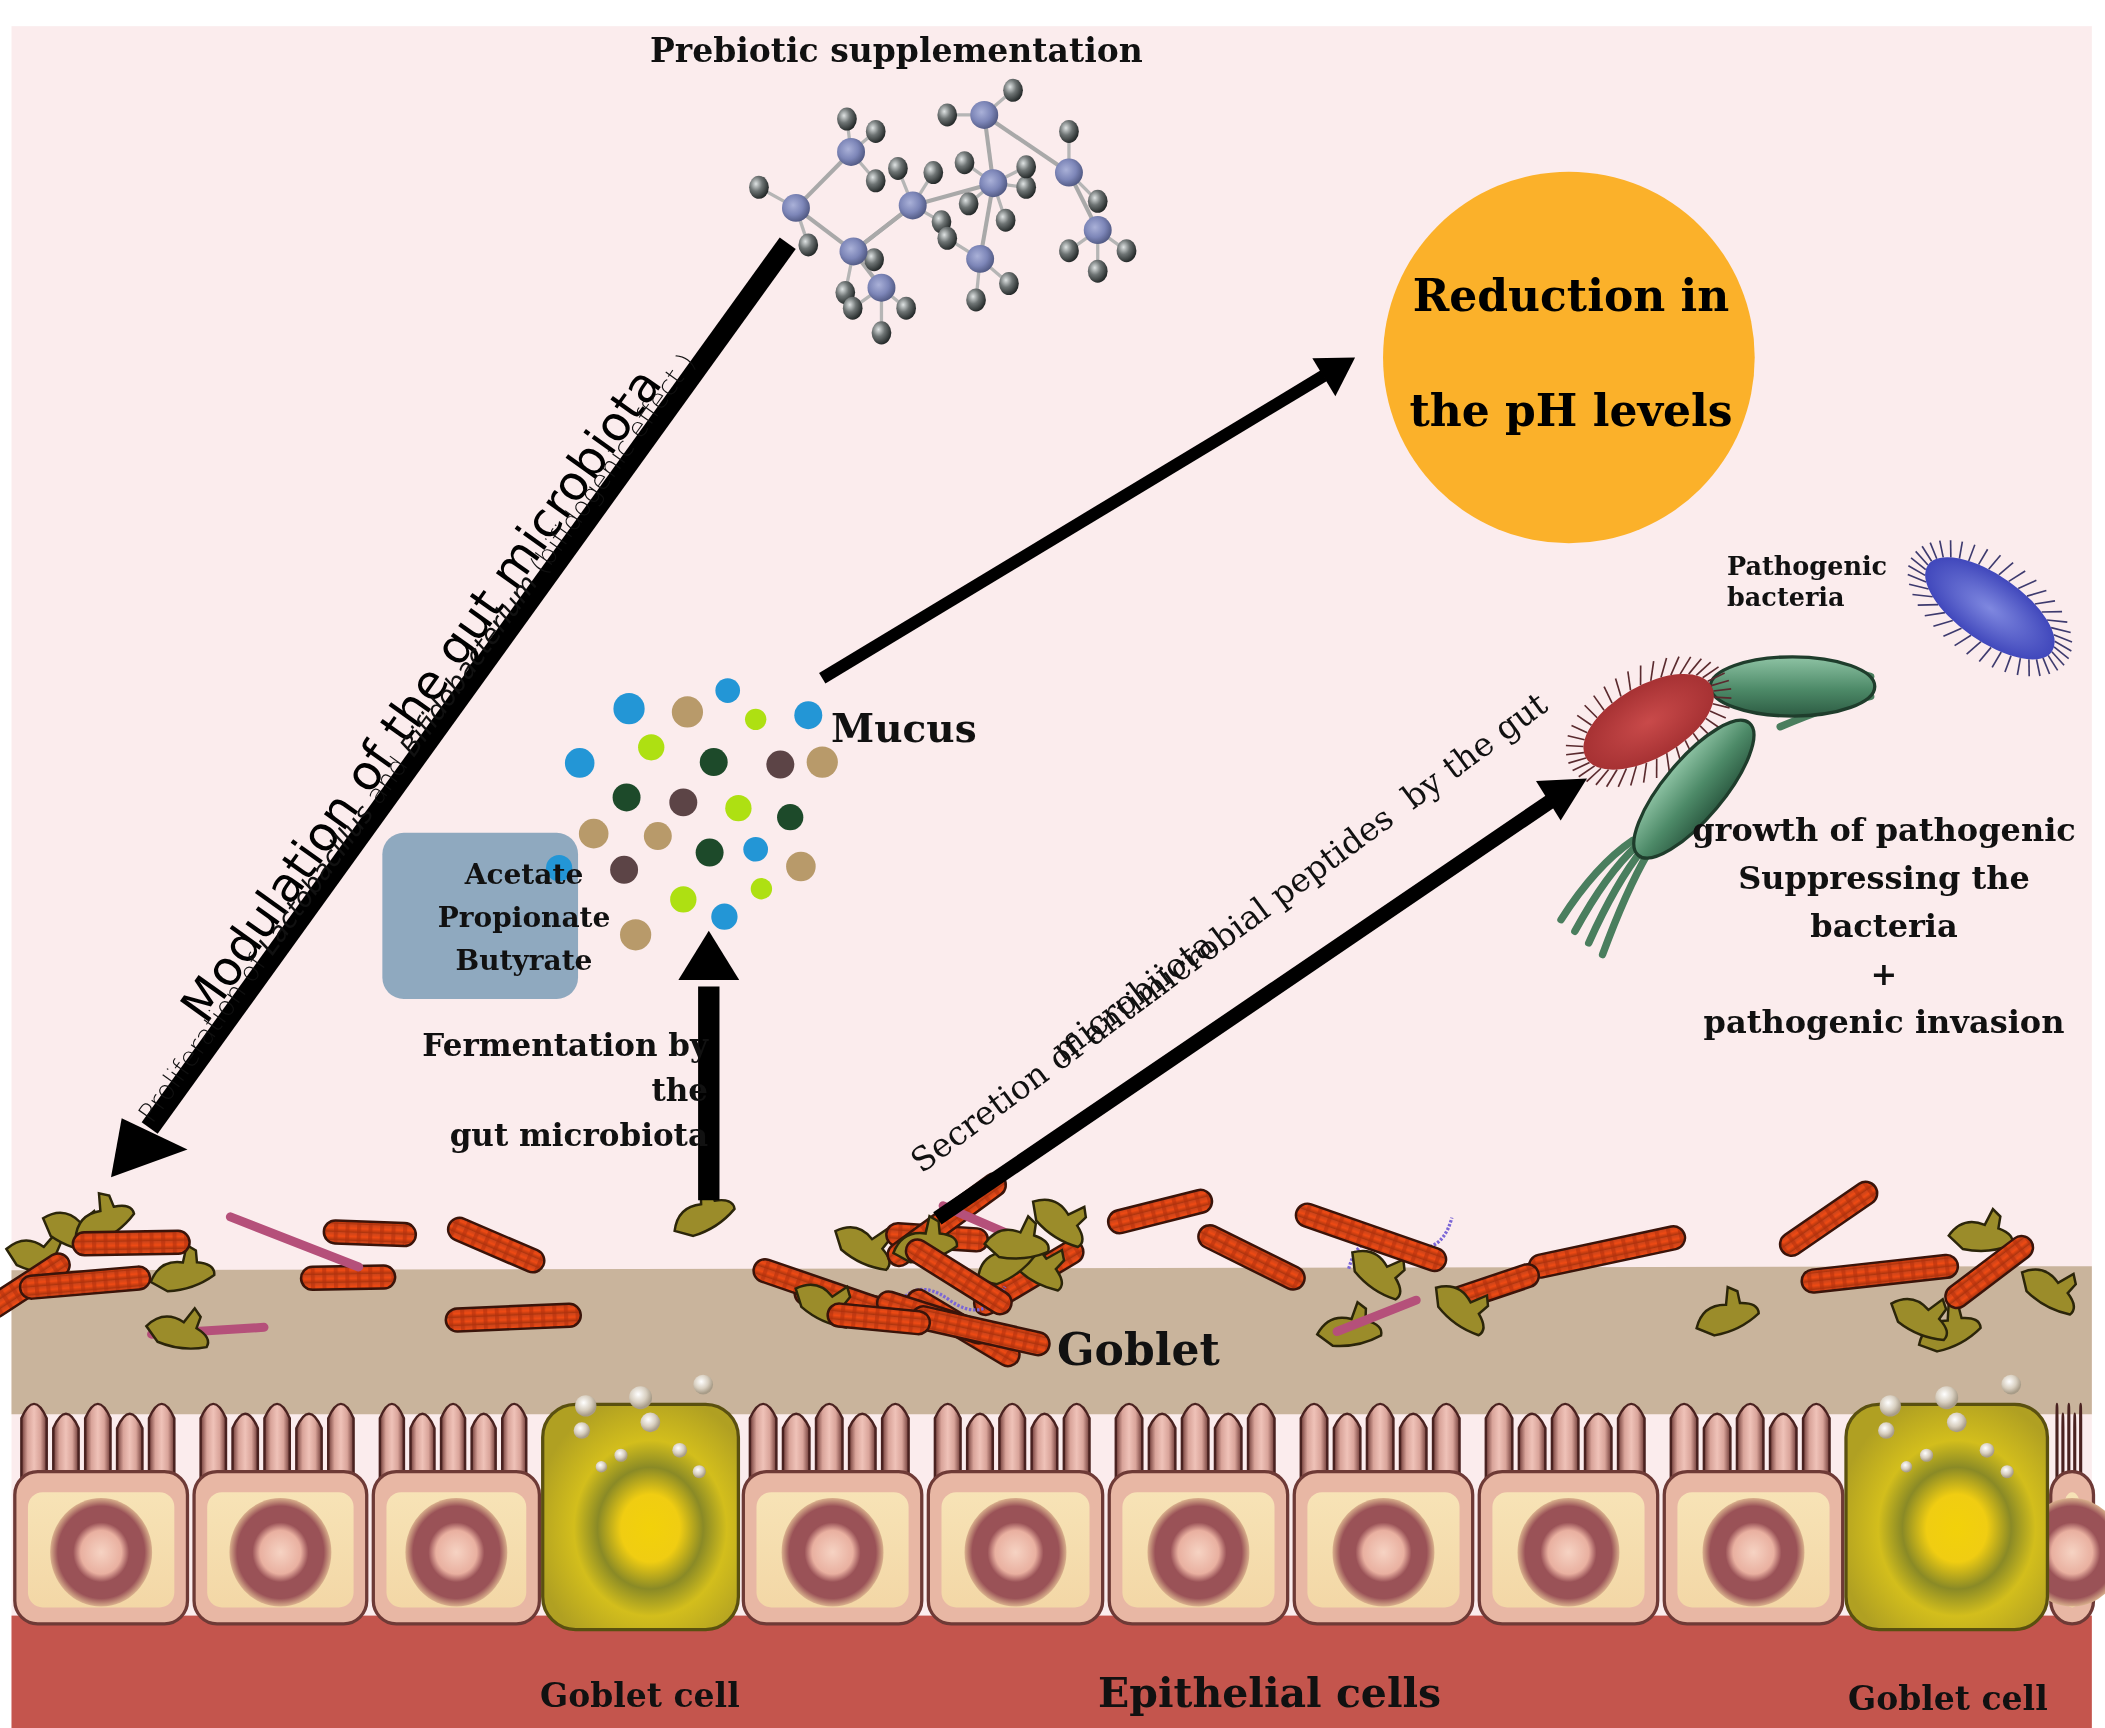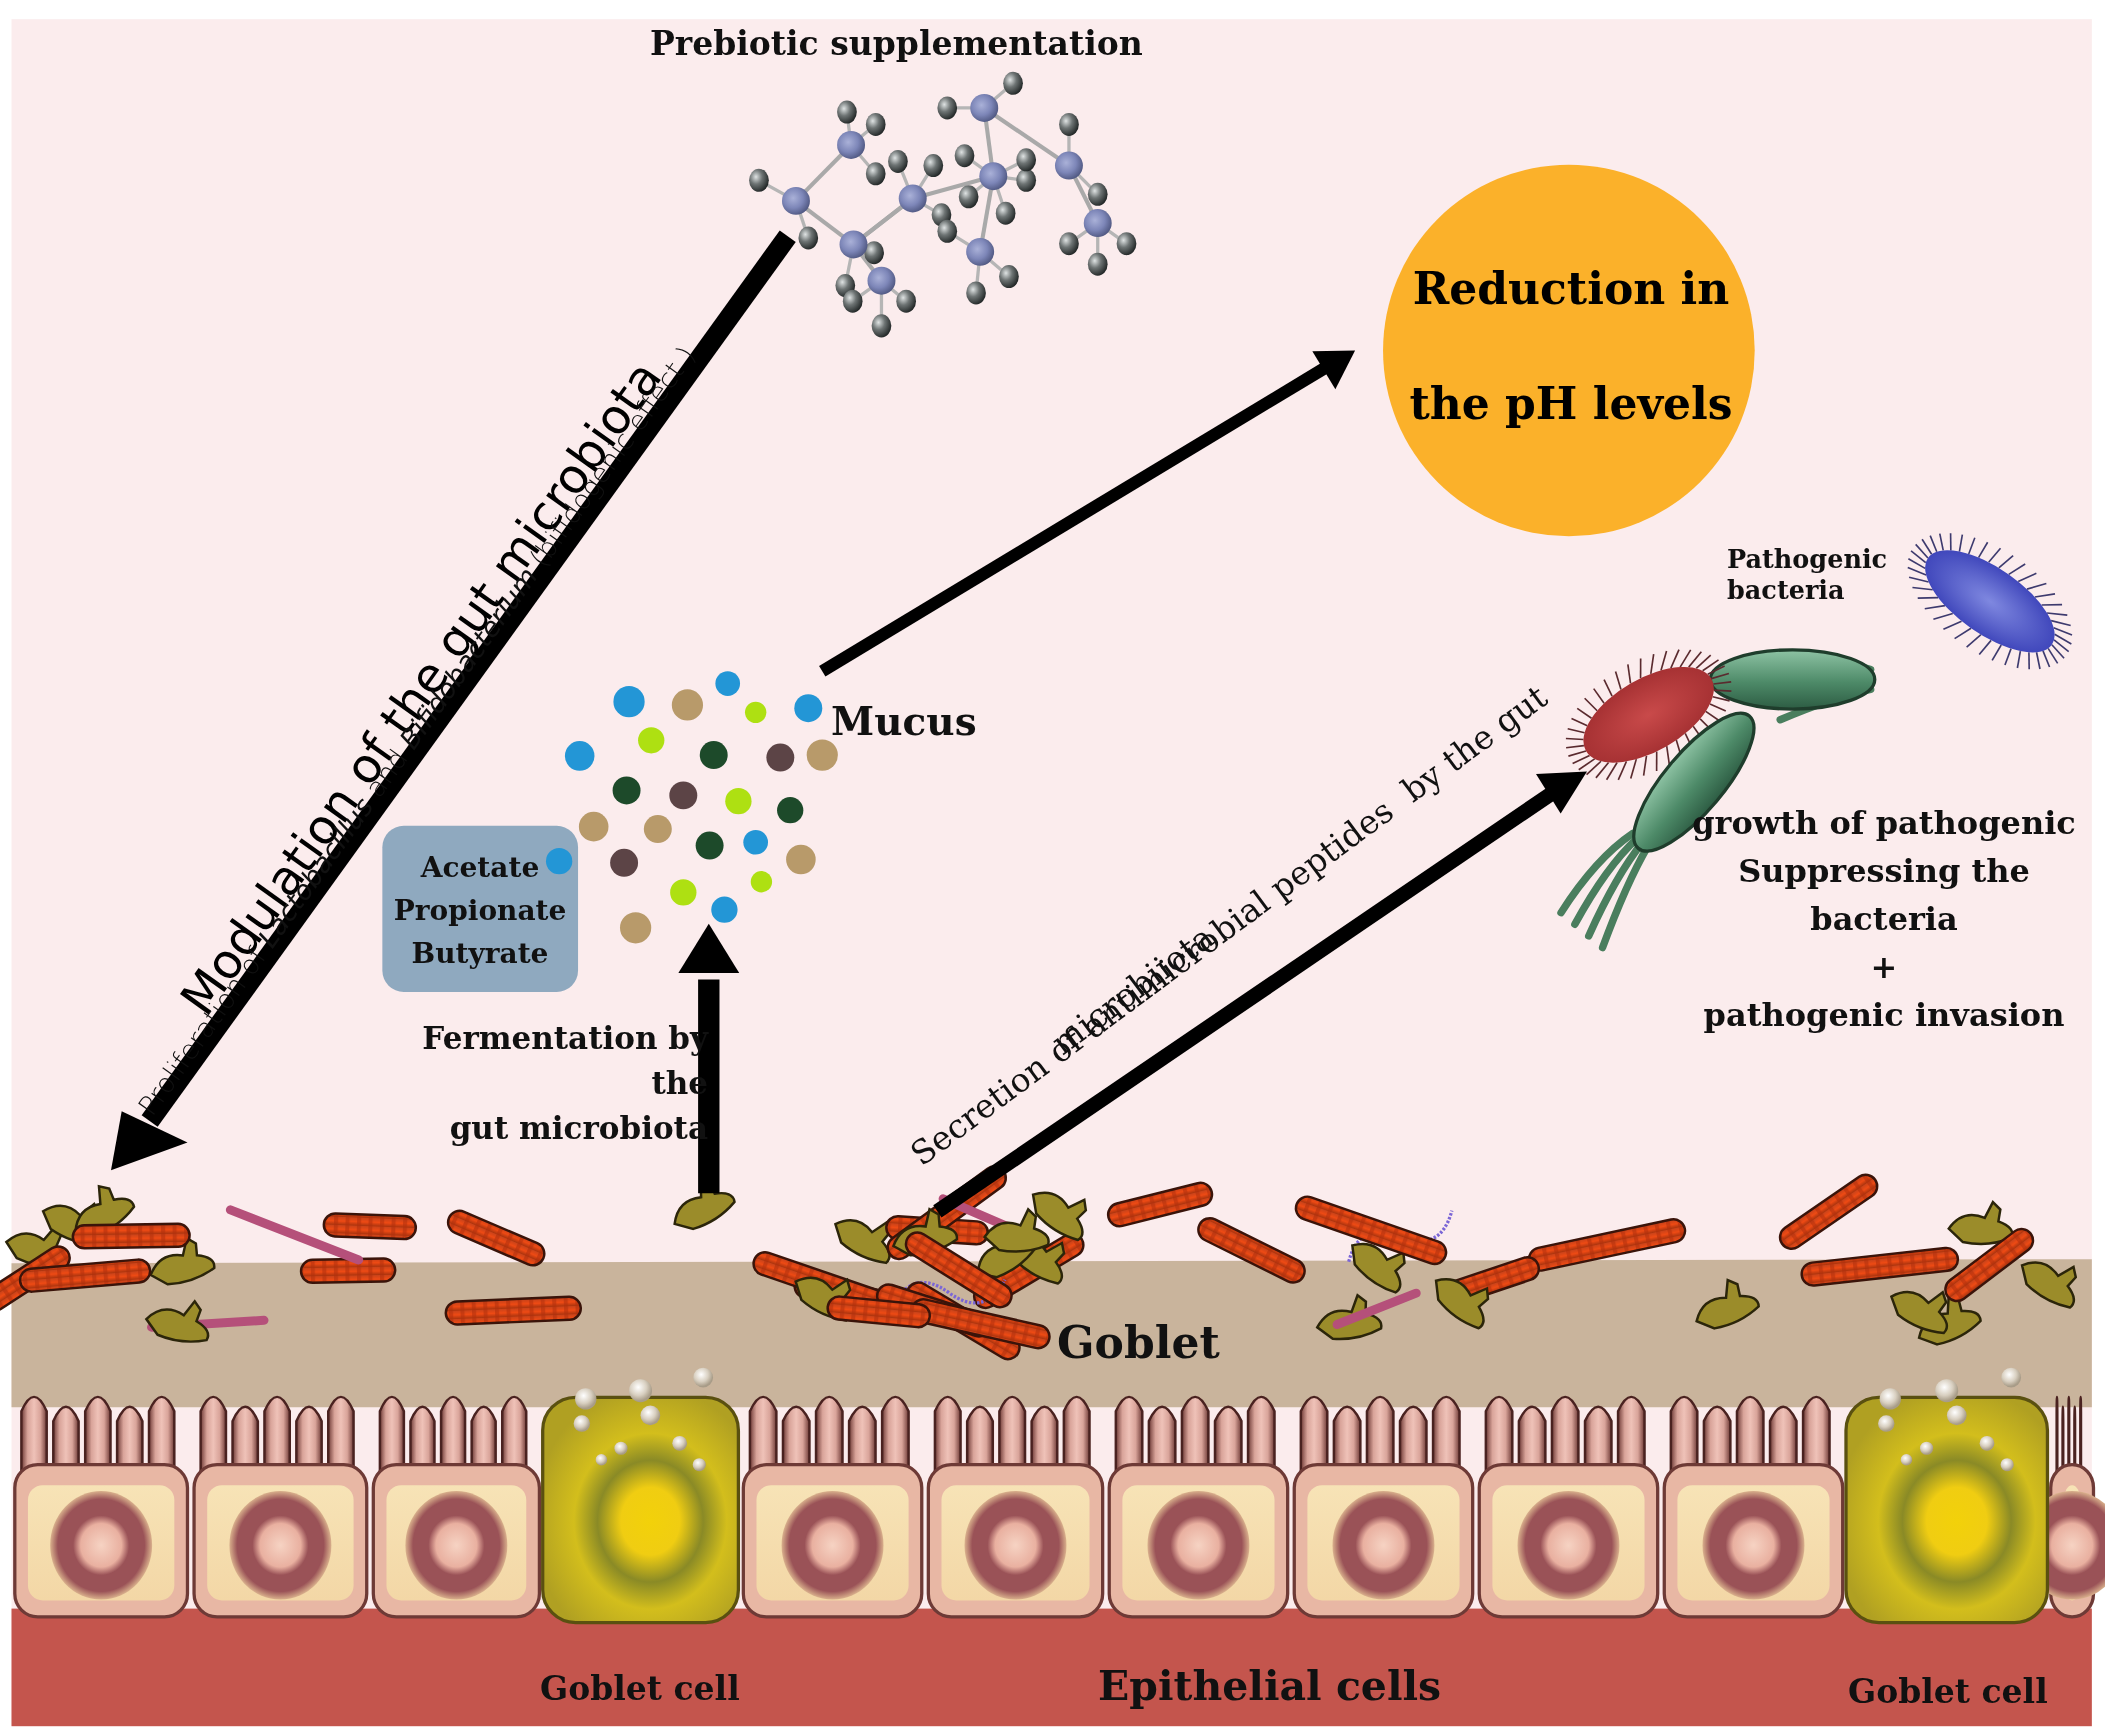--- a/index.html
+++ b/index.html
@@ -1,17 +1,17 @@
 <!DOCTYPE html>
 <html style="font-size:13px"><head>
 <meta charset="utf-8">
 <style>
   html, body { margin:0; padding:0; background:#ffffff; }
   body { width:2105px; height:1729px; position:relative; overflow:hidden; font-family:"DejaVu Serif", serif; }
-  #stage { position:absolute; left:0; top:9px; width:2105px; height:1636px; }
+  #stage { position:absolute; left:0; top:16px; width:2105px; height:1636px; }
   .txt { position:absolute; color:#111; font-family:"DejaVu Serif", serif; white-space:nowrap; }
   .serif-bold { font-weight:bold; }
 </style>
 </head>
 <body>
 
 <div id="stage">
   <svg id="art" width="2105" height="1729" viewBox="0 0 2560 2102" xmlns="http://www.w3.org/2000/svg">
     <defs>
       <radialGradient id="gH" cx="35%" cy="35%" r="70%">
@@ -503,21 +503,21 @@
     </div>
   </div>
 
   <div style="position:absolute; left:1390px; top:222px; width:362px; text-align:center; font-family:'DejaVu Serif', serif; font-weight:bold; font-size:44px; color:#000; line-height:115px;">
     <div>Reduction in</div>
     <div>the pH levels</div>
   </div>
 
   <div class="txt serif-bold" style="left:831px; top:689px; font-size:39px;">Mucus</div>
 
-  <div style="position:absolute; left:382px; top:837px; width:196px; text-align:center; font-family:'DejaVu Serif', serif; font-weight:bold; font-size:28px; line-height:43px; color:#111;">
+  <div style="position:absolute; left:382px; top:837px; width:196px; text-align:center; font-family:'DejaVu Serif', serif; font-weight:bold; font-size:28px; line-height:43px; color:#111;padding-left:44px;">
     <div>Acetate</div>
     <div>Propionate</div>
     <div>Butyrate</div>
   </div>
 
   <div style="position:absolute; left:387px; top:1007px; width:321px; text-align:right; font-family:'DejaVu Serif', serif; font-weight:bold; font-size:31px; line-height:45px; color:#111;">
     <div>Fermentation by</div>
     <div>the</div>
     <div>gut microbiota</div>
   </div>

